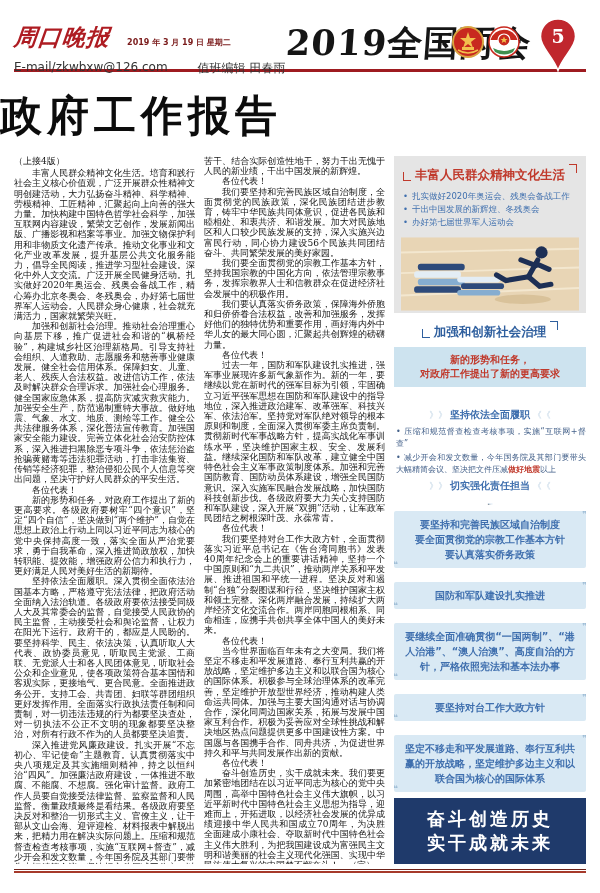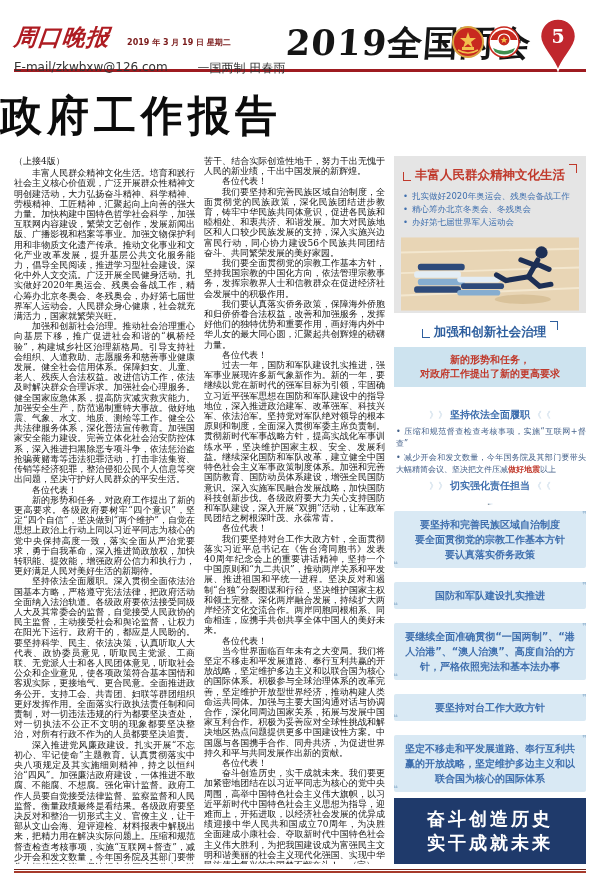--- a/index.html
+++ b/index.html
@@ -83,21 +83,21 @@
 <div class="page">
 
   <header class="masthead">
     <div class="mast-left">
       <div>
         <span class="paper-logo">周口晚报</span>
         <span class="mast-date">2019 年 3 月 19 日 星期二</span>
       </div>
       <div class="mast-info">
         <span>E-mail/zkwbxw@126.com</span>
-        <span>一国两制 田春雨</span>
+        <span>值班编辑 田春雨</span>
       </div>
     </div>
 
     <div class="section-script">2019全国两会</div>
 
     <span class="emblem e1">
       <svg viewBox="0 0 32 32" width="32" height="32">
         <circle cx="16" cy="16" r="15" fill="#c8291f" stroke="#d9a441" stroke-width="2"></circle>
         <polygon points="16,6 18,12 24,12 19,16 21,22 16,18 11,22 13,16 8,12 14,12" fill="#f2c14e"></polygon>
         <rect x="10" y="21" width="12" height="3" fill="#f2c14e"></rect>
@@ -158,21 +158,21 @@
     </div>
 
     <aside class="sidebar">
 
       <div class="sb-box1">
         <div class="sb-title red">
           <span class="ttl">丰富人民群众精神文化生活</span>
         </div>
         <ul class="sb-bullets1">
             <li>扎实做好2020年奥运会、残奥会备战工作</li>
-            <li>精心筹办北京冬奥会、冬残奥会</li>
+            <li>干出中国发展的新辉煌、冬残奥会</li>
             <li>办好第七届世界军人运动会</li>
           </ul>
         <svg class="sb-illust" viewBox="0 0 190 78" width="100%" height="78">
           <rect width="190" height="78" fill="#e8d5b5"></rect>
           <line x1="0" y1="16" x2="190" y2="12" stroke="#f3e7cf" stroke-width="2"></line>
           <line x1="0" y1="38" x2="190" y2="32" stroke="#f3e7cf" stroke-width="2"></line>
           <line x1="0" y1="62" x2="190" y2="54" stroke="#f3e7cf" stroke-width="2"></line>
           <ellipse cx="130" cy="66" rx="30" ry="5" fill="#d9c29a"></ellipse>
           <g>
             <rect x="14" y="52" width="50" height="7" rx="3" fill="#2e4a7a"></rect>

